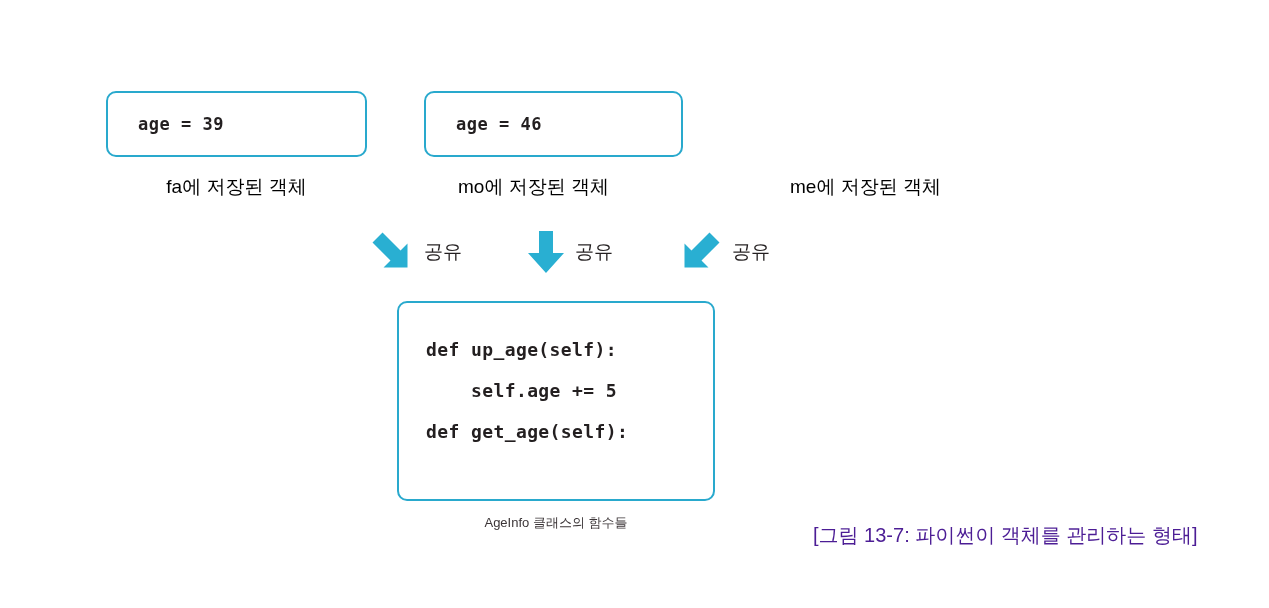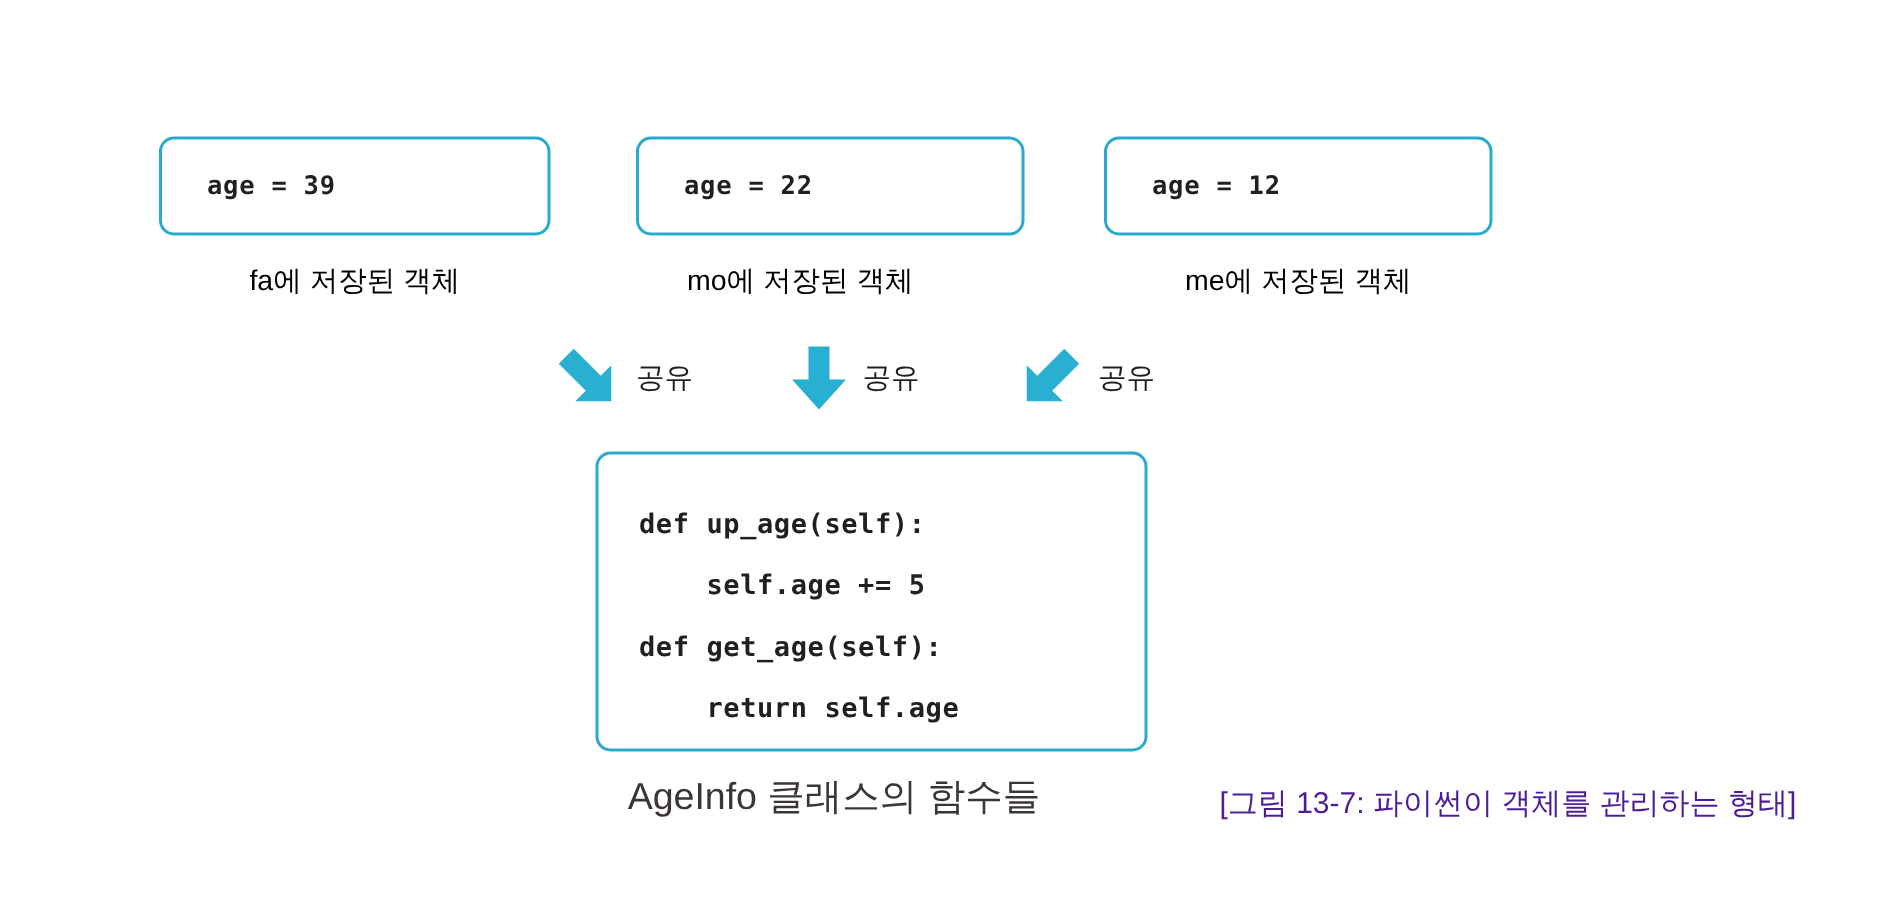--- a/index.html
+++ b/index.html
@@ -76,21 +76,21 @@
   }
   #share-1 { left: 369px; top: 229px; }
   #share-2 { left: 526px; top: 229px; }
   #share-3 { left: 677px; top: 229px; }
 
   
   #method-box {
     position: absolute;
     left: 397px;
     top: 301px;
-    width: 368px;
+    width: 318px;
     height: 200px;
     box-sizing: border-box;
     border: 2.5px solid #29a9cd;
     border-radius: 10px;
     background: #ffffff;
     padding: 26px 0 0 27px;
   }
   #method-box .code-line {
     font-family: "DejaVu Sans Mono", monospace;
     font-size: 18px;
@@ -101,21 +101,21 @@
     line-height: 41px;
     height: 41px;
   }
   #method-caption {
     position: absolute;
     left: 397px;
     top: 514px;
     width: 318px;
     text-align: center;
     font-family: "Liberation Sans", sans-serif;
-    font-size: 25px;
+    font-size: 13px;
     color: #3b3537;
     white-space: nowrap;
   }
 
   
   #figure-caption {
     position: absolute;
     left: 813px;
     top: 522px;
     font-family: "Liberation Sans", sans-serif;
@@ -128,27 +128,24 @@
 <body>
 
 <div id="figure">
 
   <div class="obj-box" id="box-fa">
     <span class="code">age = 39</span>
   </div>
   <div class="obj-caption" id="cap-fa">fa에 저장된 객체</div>
 
   <div class="obj-box" id="box-mo">
-    <span class="code">age = 22</span>
+    <span class="code">age = 46</span>
   </div>
   <div class="obj-caption" id="cap-mo">mo에 저장된 객체</div>
 
-  <div class="obj-box" id="box-me">
-    <span class="code">age = 12</span>
-  </div>
   <div class="obj-caption" id="cap-me">me에 저장된 객체</div>
 
   <div class="share-group" id="share-1">
     <svg class="share-arrow" width="46" height="46" viewBox="0 0 46 46">
       <polygon points="3.5,13.5 13.5,3.5 31.5,21.5 38.5,14.5 38.5,38.5 14.5,38.5 21.5,31.5" fill="#29afd2"></polygon>
     </svg>
     <span class="share-label">공유</span>
   </div>
 
   <div class="share-group" id="share-2">
@@ -162,19 +159,18 @@
     <svg class="share-arrow" width="46" height="46" viewBox="0 0 46 46">
       <polygon points="42.5,13.5 32.5,3.5 14.5,21.5 7.5,14.5 7.5,38.5 31.5,38.5 24.5,31.5" fill="#29afd2"></polygon>
     </svg>
     <span class="share-label">공유</span>
   </div>
 
   <div id="method-box">
     <div class="code-line">def up_age(self):</div>
     <div class="code-line">    self.age += 5</div>
     <div class="code-line">def get_age(self):</div>
-    <div class="code-line">    return self.age</div>
   </div>
   <div id="method-caption">AgeInfo 클래스의 함수들</div>
 
   <div id="figure-caption">[그림 13-7: 파이썬이 객체를 관리하는 형태]</div>
 
 </div>
 
 </body></html>

